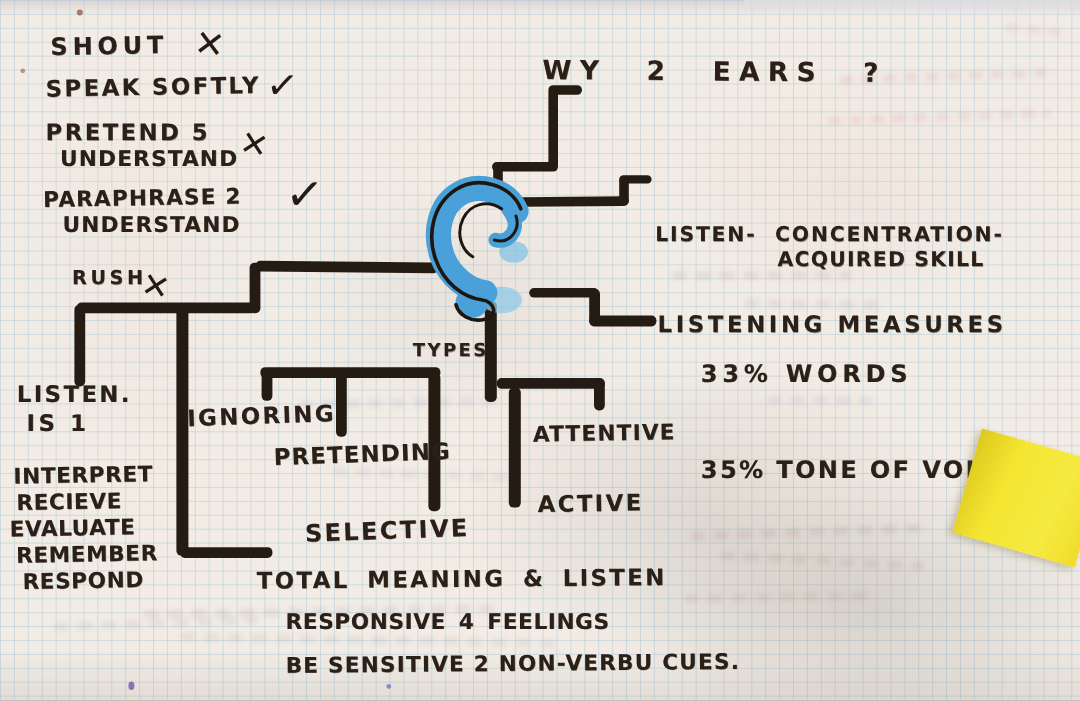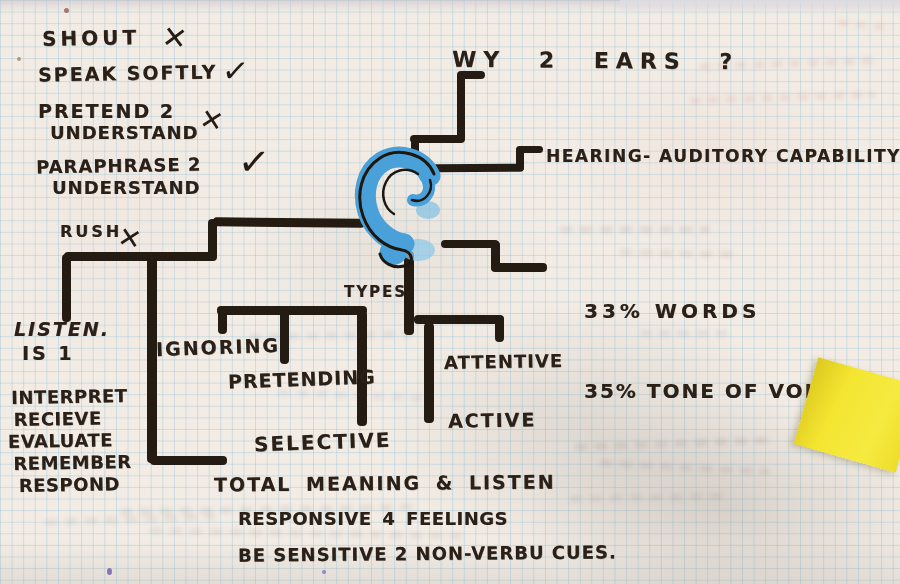--- a/index.html
+++ b/index.html
@@ -117,39 +117,41 @@
     <path d="M66,28 C54,20 40,24 34,36 C28,48 32,62 42,68" fill="none" stroke="#1d1710" stroke-width="2.5" stroke-linecap="round"></path>
     <path d="M78,34 C82,46 72,58 60,54" fill="none" stroke="#1d1710" stroke-width="2.5" stroke-linecap="round"></path>
   </svg>
 
   <span class="hw" style="left:42px;top:26px;font-size:20px;letter-spacing:4px;transform:rotate(-1deg);">SHOUT</span>
   <span class="mk" style="left:162px;top:20px;font-size:30px;transform:rotate(8deg);">✕</span>
 
   <span class="hw" style="left:38px;top:62px;font-size:19px;letter-spacing:2px;transform:rotate(-1deg);">SPEAK SOFTLY</span>
   <span class="mk" style="left:222px;top:52px;font-size:32px;transform:rotate(6deg);">✓</span>
 
-  <span class="hw" style="left:38px;top:100px;font-size:19px;letter-spacing:2px;">PRETEND 2</span>
+  <span class="hw" style="left:38px;top:100px;font-size:19px;letter-spacing:2px;">PRETEND 5</span>
   <span class="hw" style="left:50px;top:122px;font-size:18px;letter-spacing:1px;">UNDERSTAND</span>
   <span class="mk" style="left:200px;top:104px;font-size:28px;transform:rotate(12deg);">✕</span>
 
   <span class="hw" style="left:36px;top:155px;font-size:18px;letter-spacing:1px;transform:rotate(-1deg);">PARAPHRASE 2</span>
   <span class="hw" style="left:52px;top:177px;font-size:18px;letter-spacing:1px;">UNDERSTAND</span>
   <span class="mk" style="left:238px;top:140px;font-size:38px;transform:rotate(5deg);">✓</span>
 
   <span class="hw" style="left:60px;top:222px;font-size:16px;letter-spacing:3px;">RUSH</span>
   <span class="mk" style="left:118px;top:222px;font-size:28px;transform:rotate(12deg);">✕</span>
 
   <span class="hw" style="left:452px;top:48px;font-size:22px;letter-spacing:7px;word-spacing:18px;transform:rotate(0.5deg);">WY 2 EARS ?</span>
 
-  <span class="hw" style="left:546px;top:146px;font-size:17px;letter-spacing:1.5px;">HEARING- AUDITORY CAPABILITY</span>
+  <span class="hw" style="left:546px;top:186px;font-size:17px;letter-spacing:1.5px;word-spacing:8px;">LISTEN- CONCENTRATION-</span>
+  <span class="hw" style="left:648px;top:207px;font-size:17px;letter-spacing:1px;">ACQUIRED SKILL</span>
 
+  <span class="hw" style="left:548px;top:260px;font-size:19px;letter-spacing:3px;">LISTENING MEASURES</span>
   <span class="hw" style="left:584px;top:299px;font-size:20px;letter-spacing:4px;">33% WORDS</span>
   <span class="hw" style="left:584px;top:379px;font-size:20px;letter-spacing:2px;">35% TONE OF VOICE</span>
 
-  <span class="hw" style="left:14px;top:318px;font-size:19px;letter-spacing:2px;font-style:italic;">LISTEN.</span>
+  <span class="hw" style="left:14px;top:318px;font-size:19px;letter-spacing:2px;">LISTEN.</span>
   <span class="hw" style="left:22px;top:342px;font-size:19px;letter-spacing:3px;">IS 1</span>
   <div class="hw steps" style="left:8px;top:386px;font-size:18px;letter-spacing:0.5px;transform:rotate(-1deg);">
     <span style="margin-left:4px;">INTERPRET</span>
     <span style="margin-left:6px;">RECIEVE</span>
     <span style="margin-left:0px;">EVALUATE</span>
     <span style="margin-left:5px;">REMEMBER</span>
     <span style="margin-left:10px;">RESPOND</span>
   </div>
 
   <span class="hw" style="left:344px;top:283px;font-size:15px;letter-spacing:2px;">TYPES</span>

